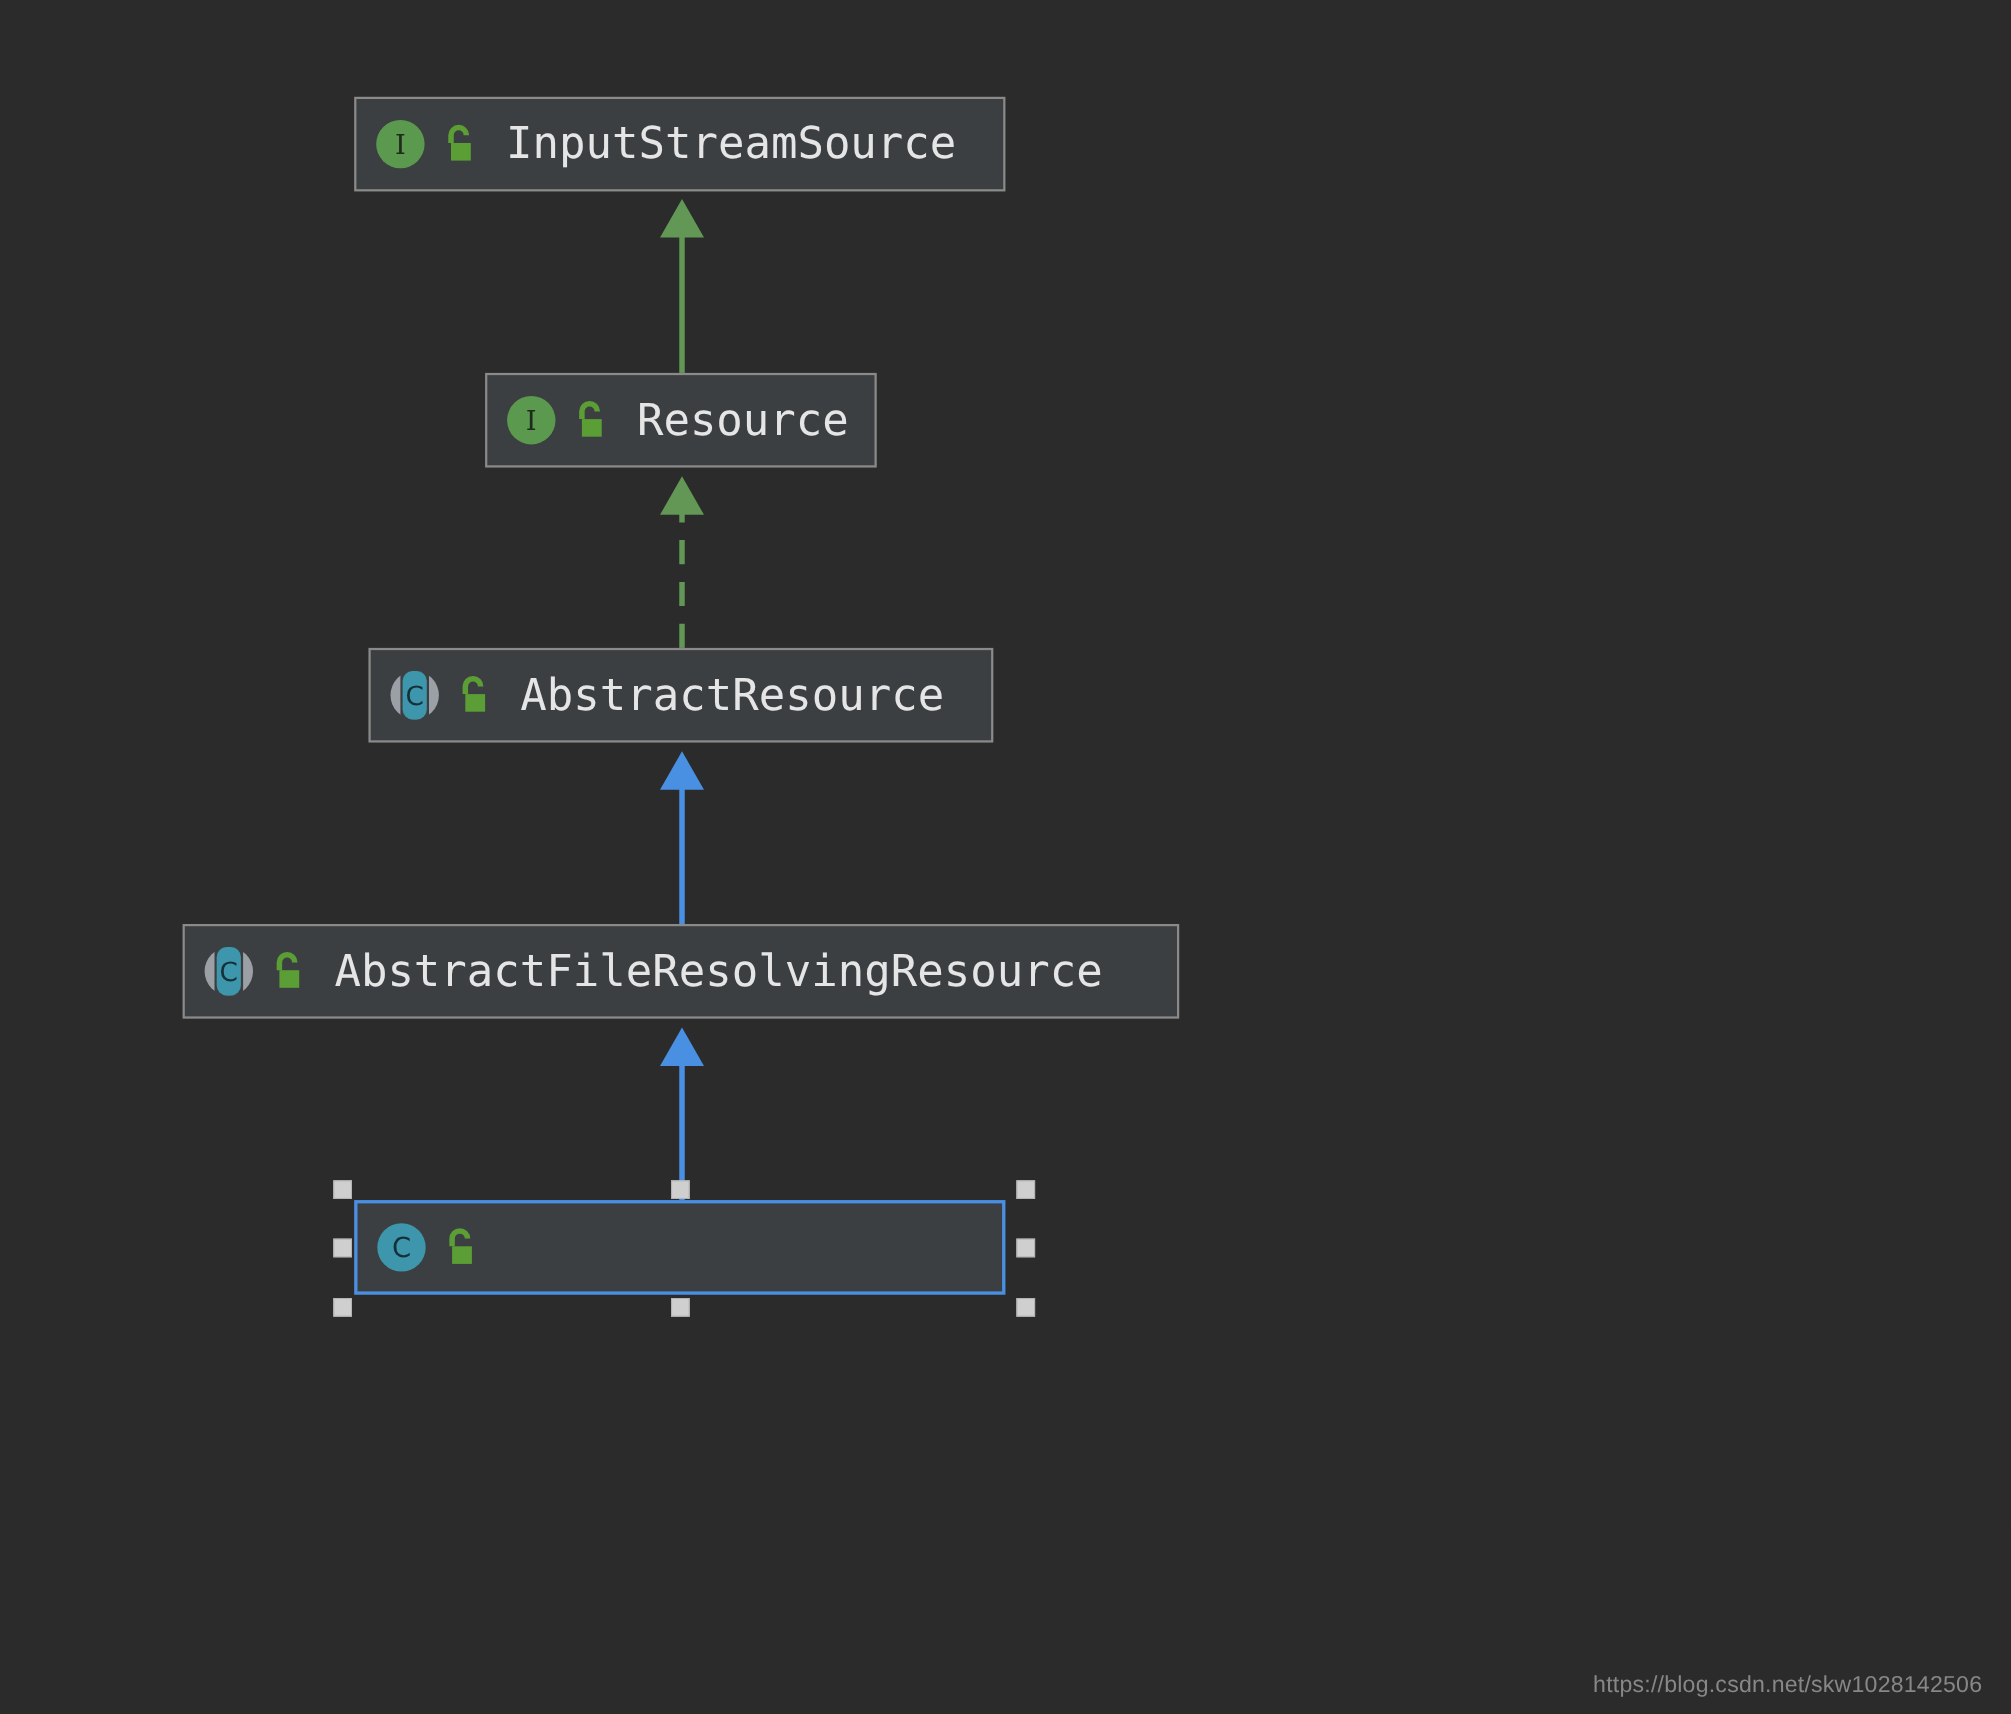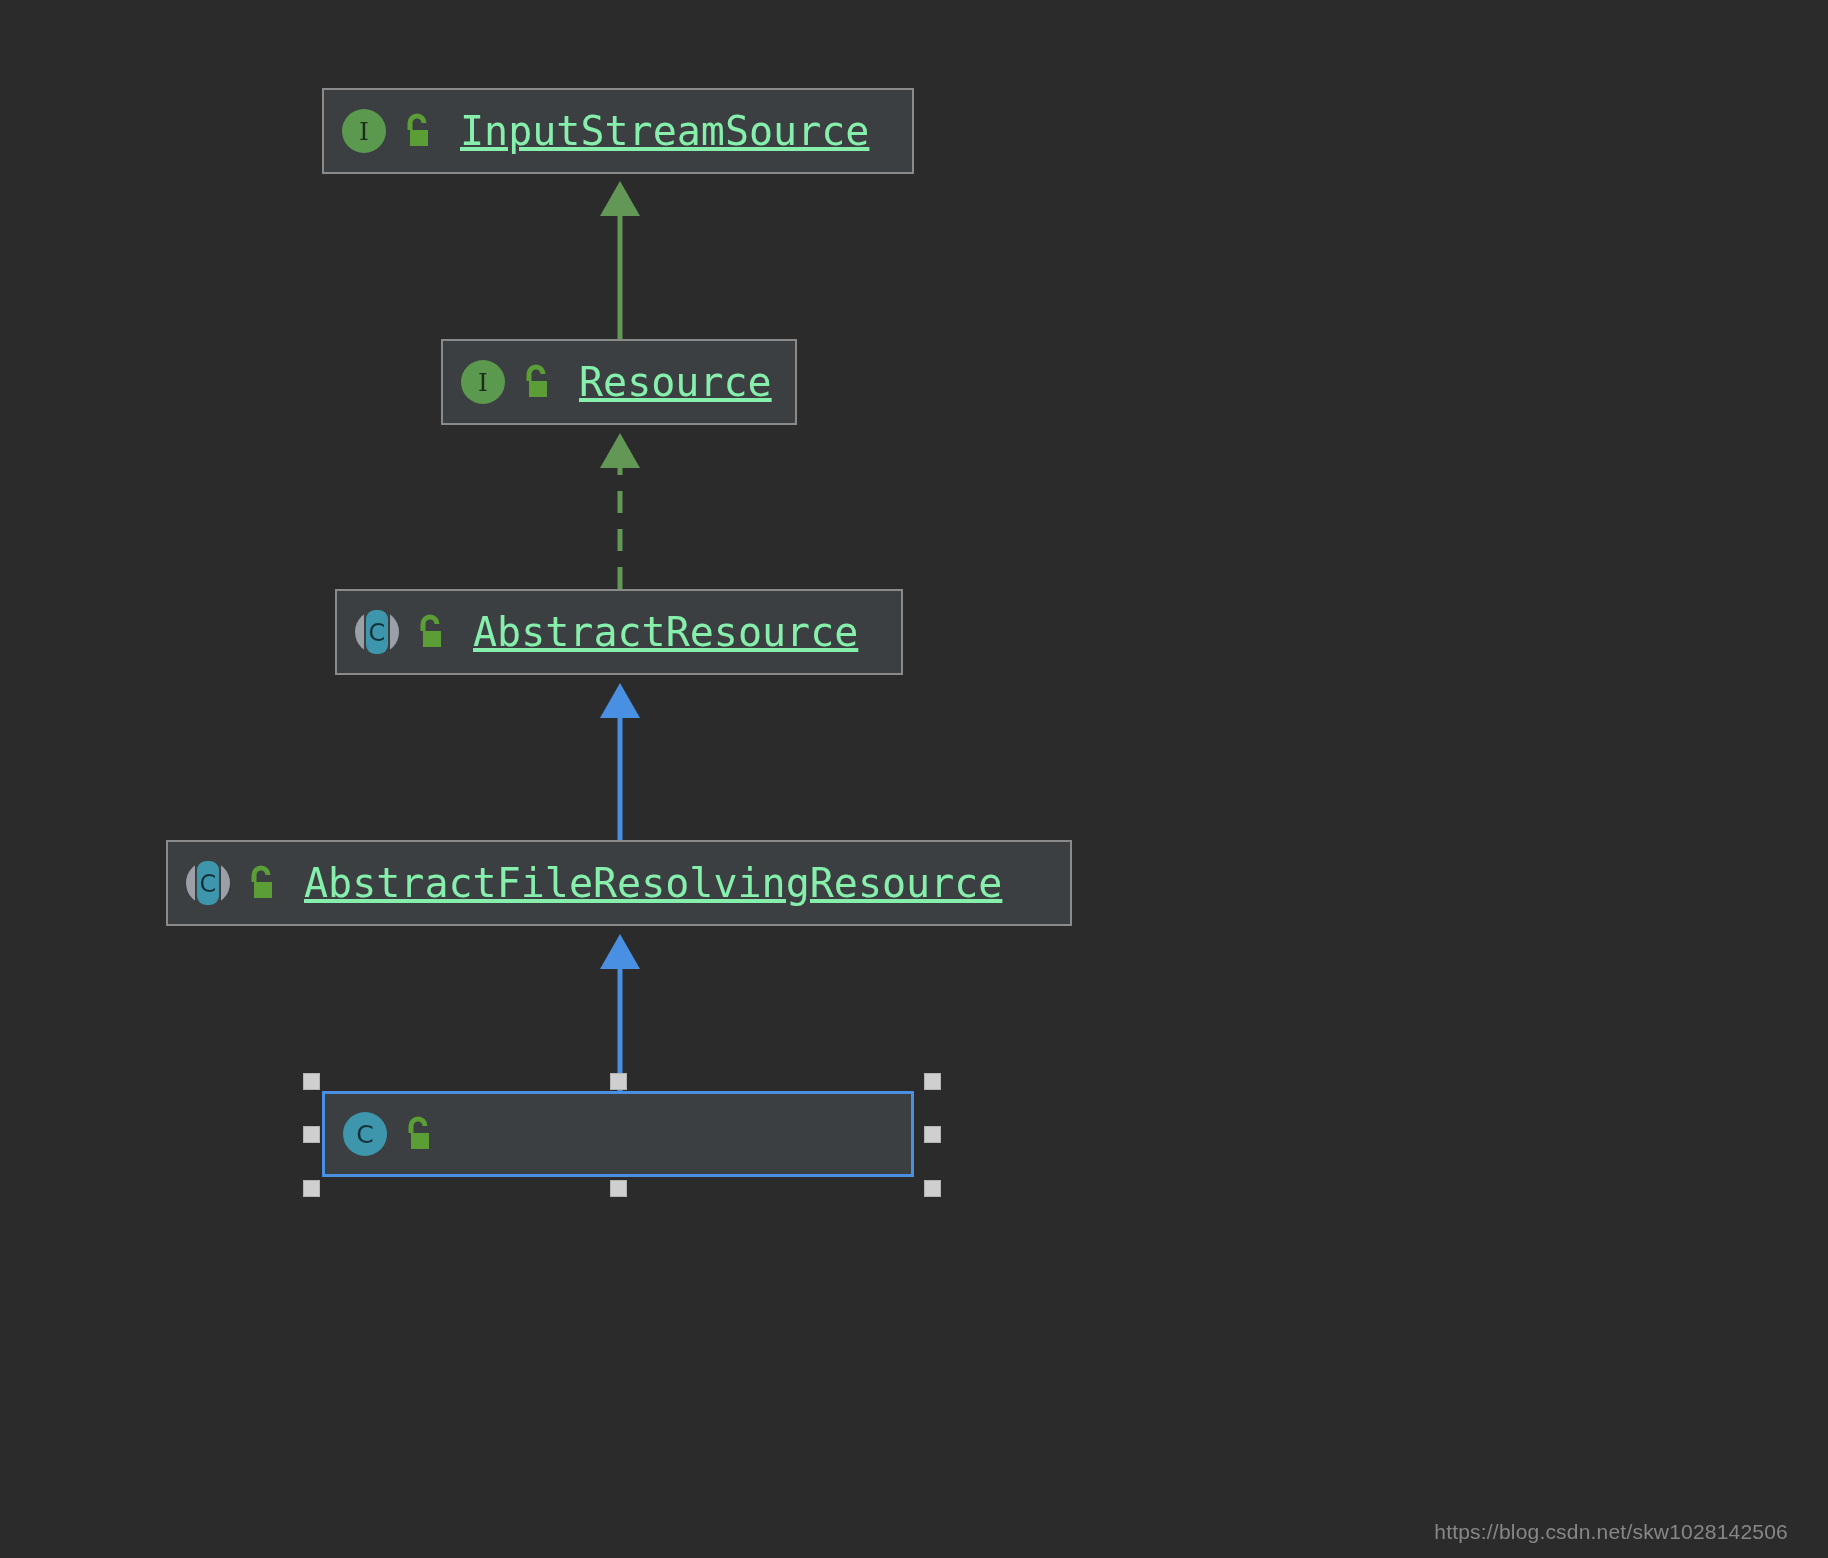--- a/index.html
+++ b/index.html
@@ -21,46 +21,45 @@
     background:#3c3f41;
     border:2px solid #8a8a8a;
     display:flex;align-items:center;
     padding:0 16px 0 14px;
     white-space:nowrap;
   }
   .node.selected{
     border:3px solid #4a90e2;
   }
   .node-label{
-    color:#86efac;
+    color:#e5e5e5;
     font-size:40px;
     letter-spacing:0px;
     margin-left:26px;
     font-family:"DejaVu Sans Mono","Liberation Mono",monospace;
-    text-decoration:underline;
   }
 
   
   .icon{flex:0 0 auto;display:inline-flex;align-items:center;justify-content:center;}
   .type-icon{width:52px;height:52px;}
   .lock-icon{width:34px;height:40px;margin-left:10px;}
 
   
   .handle{
     position:absolute;
     width:17px;height:17px;
     background:#cfcfcf;
     border:1px solid #b4b4b4;
     box-sizing:border-box;
   }
 
   
   #watermark{
     position:absolute;
-    right:40px;bottom:14px;
+    right:26px;bottom:14px;
     color:#8f8f8f;
     font-size:21px;
     font-family:"Liberation Sans","DejaVu Sans",sans-serif;
     letter-spacing:0.2px;
     opacity:.92;
   }
 </style>
 </head>
 <body>
 

